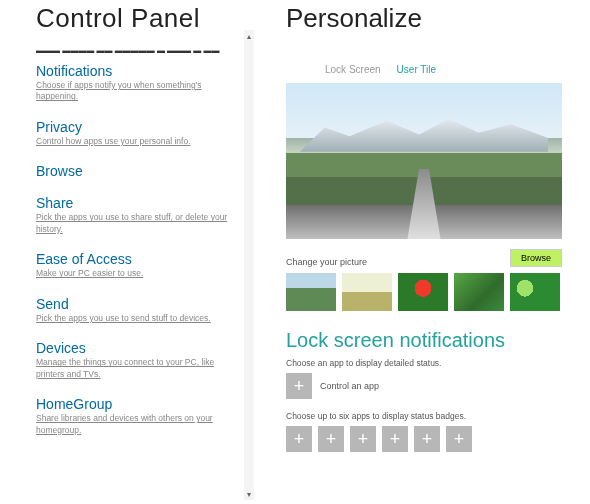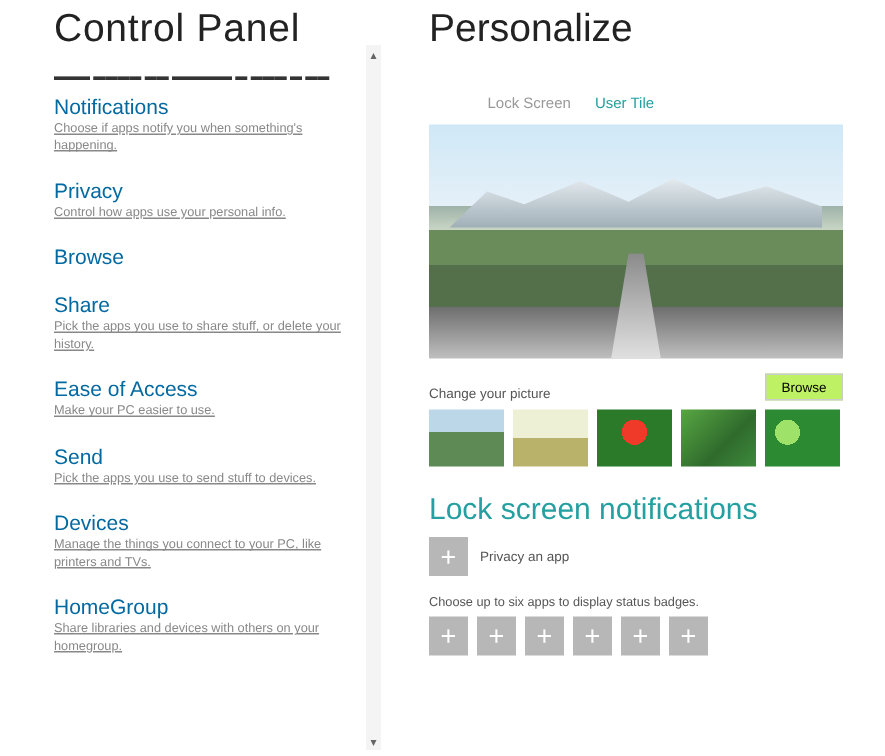--- a/index.html
+++ b/index.html
@@ -218,23 +218,24 @@
 
     <div class="thumbs">
       <div class="thumb t1"></div>
       <div class="thumb t2"></div>
       <div class="thumb t3"></div>
       <div class="thumb t4"></div>
       <div class="thumb t5"></div>
     </div>
 
     <div class="section-h">Lock screen notifications</div>
+    <div class="small-caption">Choose an app to display detailed status.</div>
     <div class="app-picker">
       <div class="plus-btn">+</div>
-      <div class="picker-label">Privacy an app</div>
+      <div class="picker-label">Control an app</div>
     </div>
 
     <div class="small-caption">Choose up to six apps to display status badges.</div>
     <div class="badge-row">
       <div class="plus-btn">+</div>
       <div class="plus-btn">+</div>
       <div class="plus-btn">+</div>
       <div class="plus-btn">+</div>
       <div class="plus-btn">+</div>
       <div class="plus-btn">+</div>

